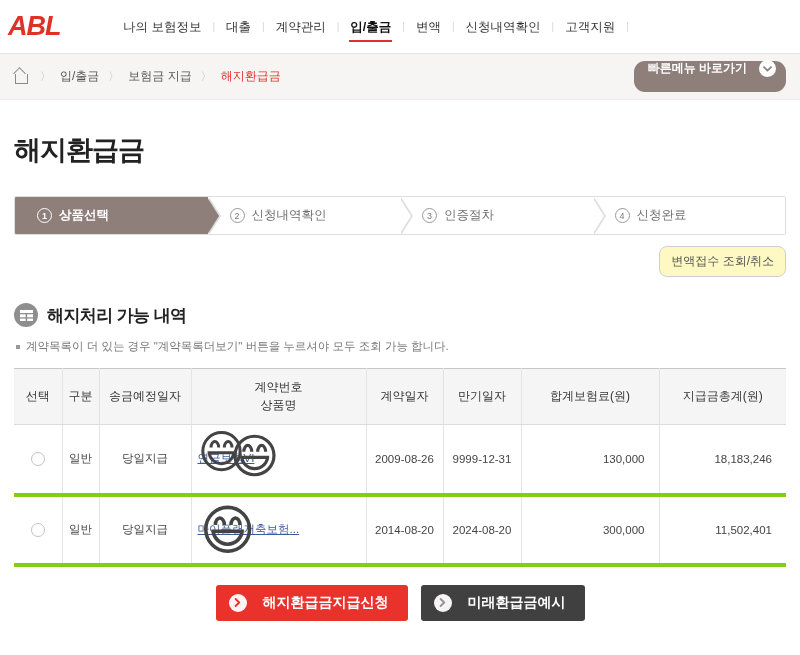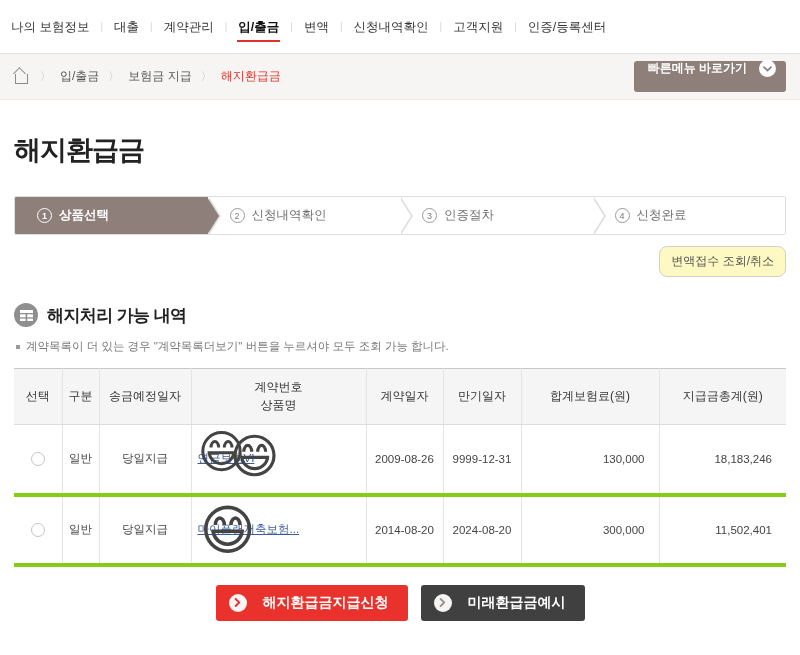--- a/index.html
+++ b/index.html
@@ -54,21 +54,21 @@
   .home-ico::after {
     content: ""; position: absolute; left: 1px; top: -1px;
     width: 8px; height: 8px; border-left: 1.5px solid #8a8a8a;
     border-top: 1.5px solid #8a8a8a; transform: rotate(45deg);
   }
   .crumb-sep { color: #b9b9b9; margin: 0 9px; font-size: 11px; }
   .crumb-link { color: #555; cursor: pointer; }
   .crumb-cur { color: #e03127; }
   .quick-menu {
     position: absolute; right: 14px; top: 7px;
-    height: 31px; background: #8e7f7b; border-radius: 3px;
+    height: 31px; background: #8e7f7b; border-radius: 11px;
     display: flex; align-items: center; gap: 12px;
     padding: 0 10px 16px 14px; cursor: pointer;
   }
   .quick-menu-label { color: #fff; font-size: 12px; font-weight: bold; }
   .chev-circle {
     width: 17px; height: 17px; border-radius: 50%;
     background: #fff; display: flex; align-items: center;
     justify-content: center;
   }
   .chev-circle svg { display: block; }
@@ -195,36 +195,36 @@
     width: 18px; height: 18px; border-radius: 50%;
     background: rgba(255,255,255,0.95);
     display: flex; align-items: center; justify-content: center;
     flex: 0 0 auto;
   }
 </style>
 </head>
 <body>
 
 <div class="header">
+  <div class="logo">ABL</div>
   <nav class="gnb">
     <span class="gnb-item">나의 보험정보</span>
     <span class="gnb-sep">|</span>
     <span class="gnb-item">대출</span>
     <span class="gnb-sep">|</span>
     <span class="gnb-item">계약관리</span>
     <span class="gnb-sep">|</span>
     <span class="gnb-item active">입/출금</span>
     <span class="gnb-sep">|</span>
     <span class="gnb-item">변액</span>
     <span class="gnb-sep">|</span>
     <span class="gnb-item">신청내역확인</span>
     <span class="gnb-sep">|</span>
     <span class="gnb-item">고객지원</span>
     <span class="gnb-sep">|</span>
-    <span class="gnb-item">인증/등록센터</span>
   </nav>
 </div>
 
 <div class="crumb-bar">
   <div class="crumb">
     <span class="home-ico"></span>
     <span class="crumb-sep">〉</span>
     <span class="crumb-link">입/출금</span>
     <span class="crumb-sep">〉</span>
     <span class="crumb-link">보험금 지급</span>

